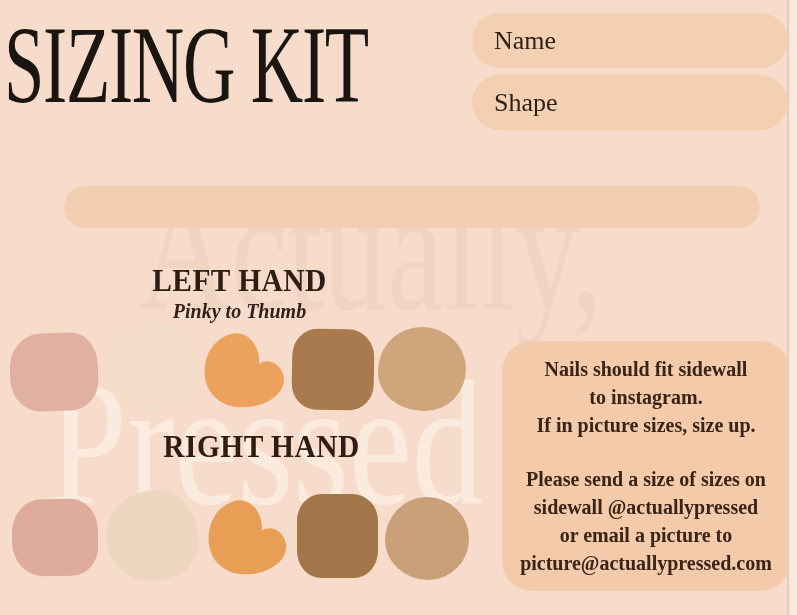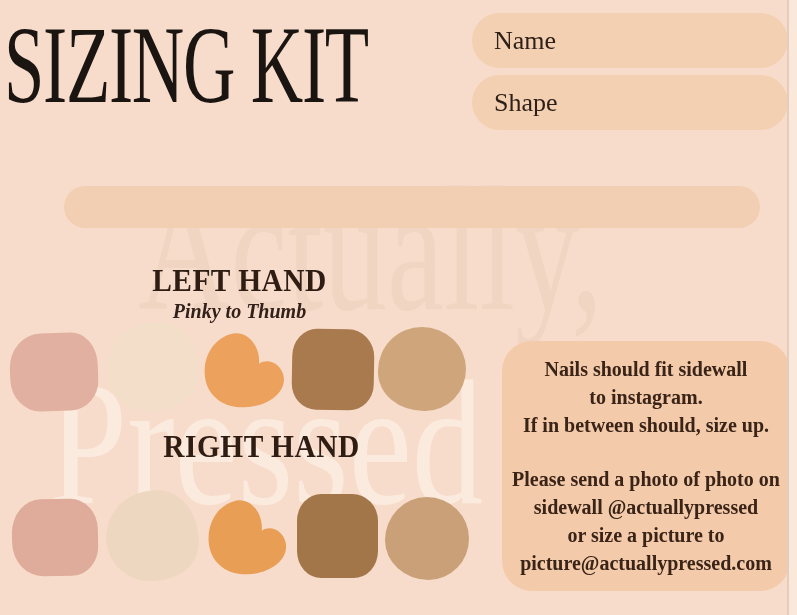--- a/index.html
+++ b/index.html
@@ -207,23 +207,23 @@
     <svg viewBox="0 0 100 88" preserveAspectRatio="none">
       <path d="M34,4 C16,8 3,26 4,48 C5,70 22,86 48,85 C72,84 92,70 90,52 C88,38 74,30 63,37 C65,20 52,0 34,4 Z"></path>
     </svg>
   </div>
   <div class="blob r2 p4" style="--c: #a3764a;"></div>
   <div class="blob r2 p5" style="--c: #c9a077;"></div>
 
   <div class="info-box">
     <div class="box-line">Nails should fit sidewall</div>
     <div class="box-line">to instagram.</div>
-    <div class="box-line">If in between should, size up.</div>
+    <div class="box-line">If in picture sizes, size up.</div>
     <div class="box-line spacer"></div>
-    <div class="box-line">Please send a photo of photo on</div>
+    <div class="box-line">Please send a size of sizes on</div>
     <div class="box-line">sidewall @actuallypressed</div>
-    <div class="box-line">or size a picture to</div>
+    <div class="box-line">or email a picture to</div>
     <div class="box-line">picture@actuallypressed.com</div>
   </div>
 
   <div class="edge-strip"></div>
 
 </div>
 
 </body></html>

